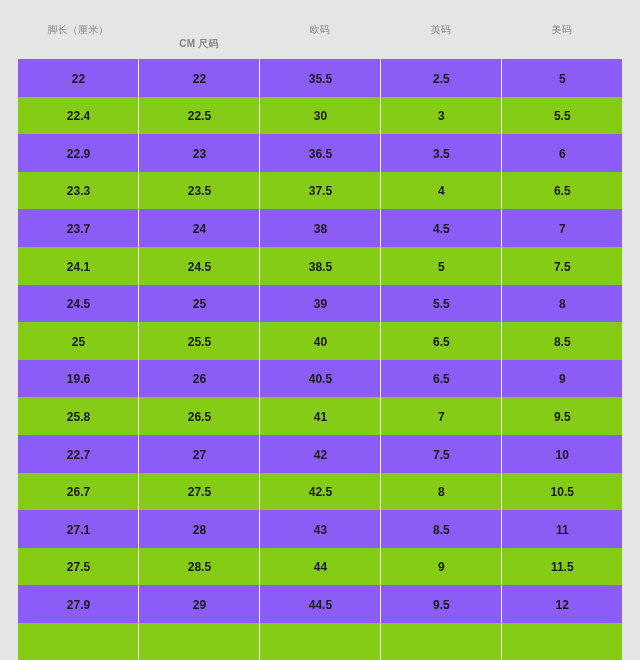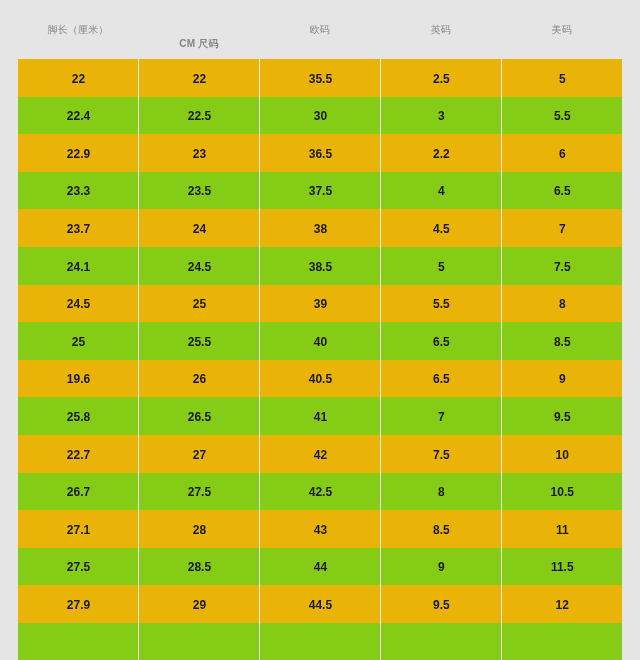--- a/index.html
+++ b/index.html
@@ -26,21 +26,21 @@
     font-size:10px;
     line-height:1;
     color:#858585;
     letter-spacing:.2px;
     white-space:nowrap;
   }
   .head-cell.strong { font-weight:bold;margin-top:29px; }
 
   
   .row { display:flex; height:37.6px; align-items:stretch; }
-  .row.odd  { background:#eab308; }
+  .row.odd  { background:#8b5cf6; }
   .row.even { background:#84cc16; }
 
   .cell {
     flex:1 1 0;
     display:flex;
     align-items:center;
     justify-content:center;
     box-sizing:border-box;
     padding-top:1.6px;
     padding-left:1px;
@@ -80,21 +80,21 @@
         <div class="cell">22.4</div>
         <div class="cell">22.5</div>
         <div class="cell">30</div>
         <div class="cell">3</div>
         <div class="cell">5.5</div>
       </div>
       <div class="row odd">
         <div class="cell">22.9</div>
         <div class="cell">23</div>
         <div class="cell">36.5</div>
-        <div class="cell">2.2</div>
+        <div class="cell">3.5</div>
         <div class="cell">6</div>
       </div>
       <div class="row even">
         <div class="cell">23.3</div>
         <div class="cell">23.5</div>
         <div class="cell">37.5</div>
         <div class="cell">4</div>
         <div class="cell">6.5</div>
       </div>
       <div class="row odd">

